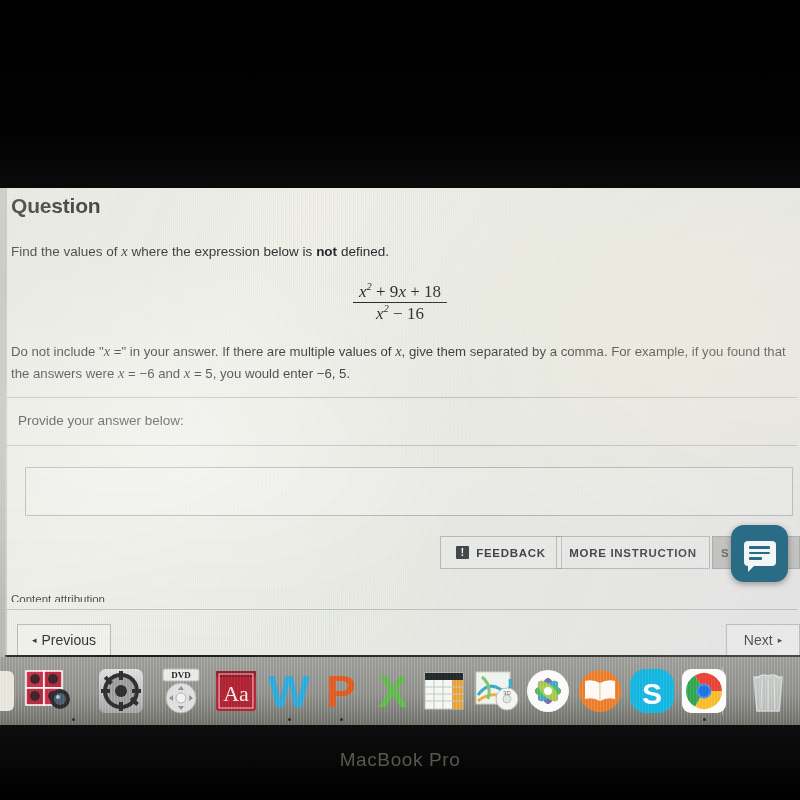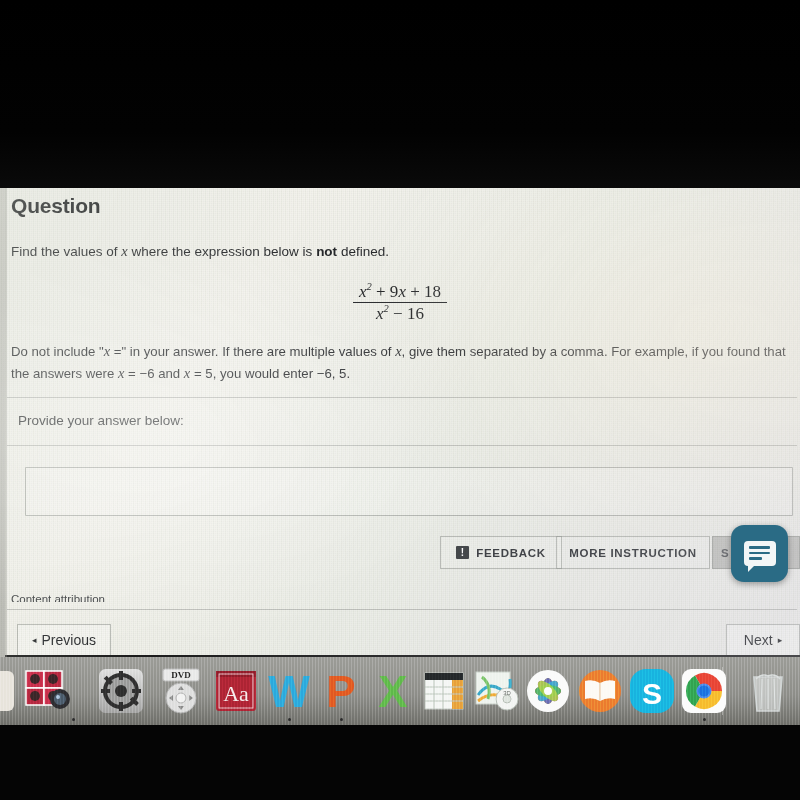--- a/index.html
+++ b/index.html
@@ -367,14 +367,17 @@
       </div>
 
       <div class="dot" style="left:72px"></div>
       <div class="dot" style="left:288px"></div>
       <div class="dot" style="left:340px"></div>
       <div class="dot" style="left:703px"></div>
 
     </div>
   </div>
 
+  <div class="bezel-bot">
+    <div class="mbp">MacBook Pro</div>
+  </div>
 
 </div>
 
 </body></html>

